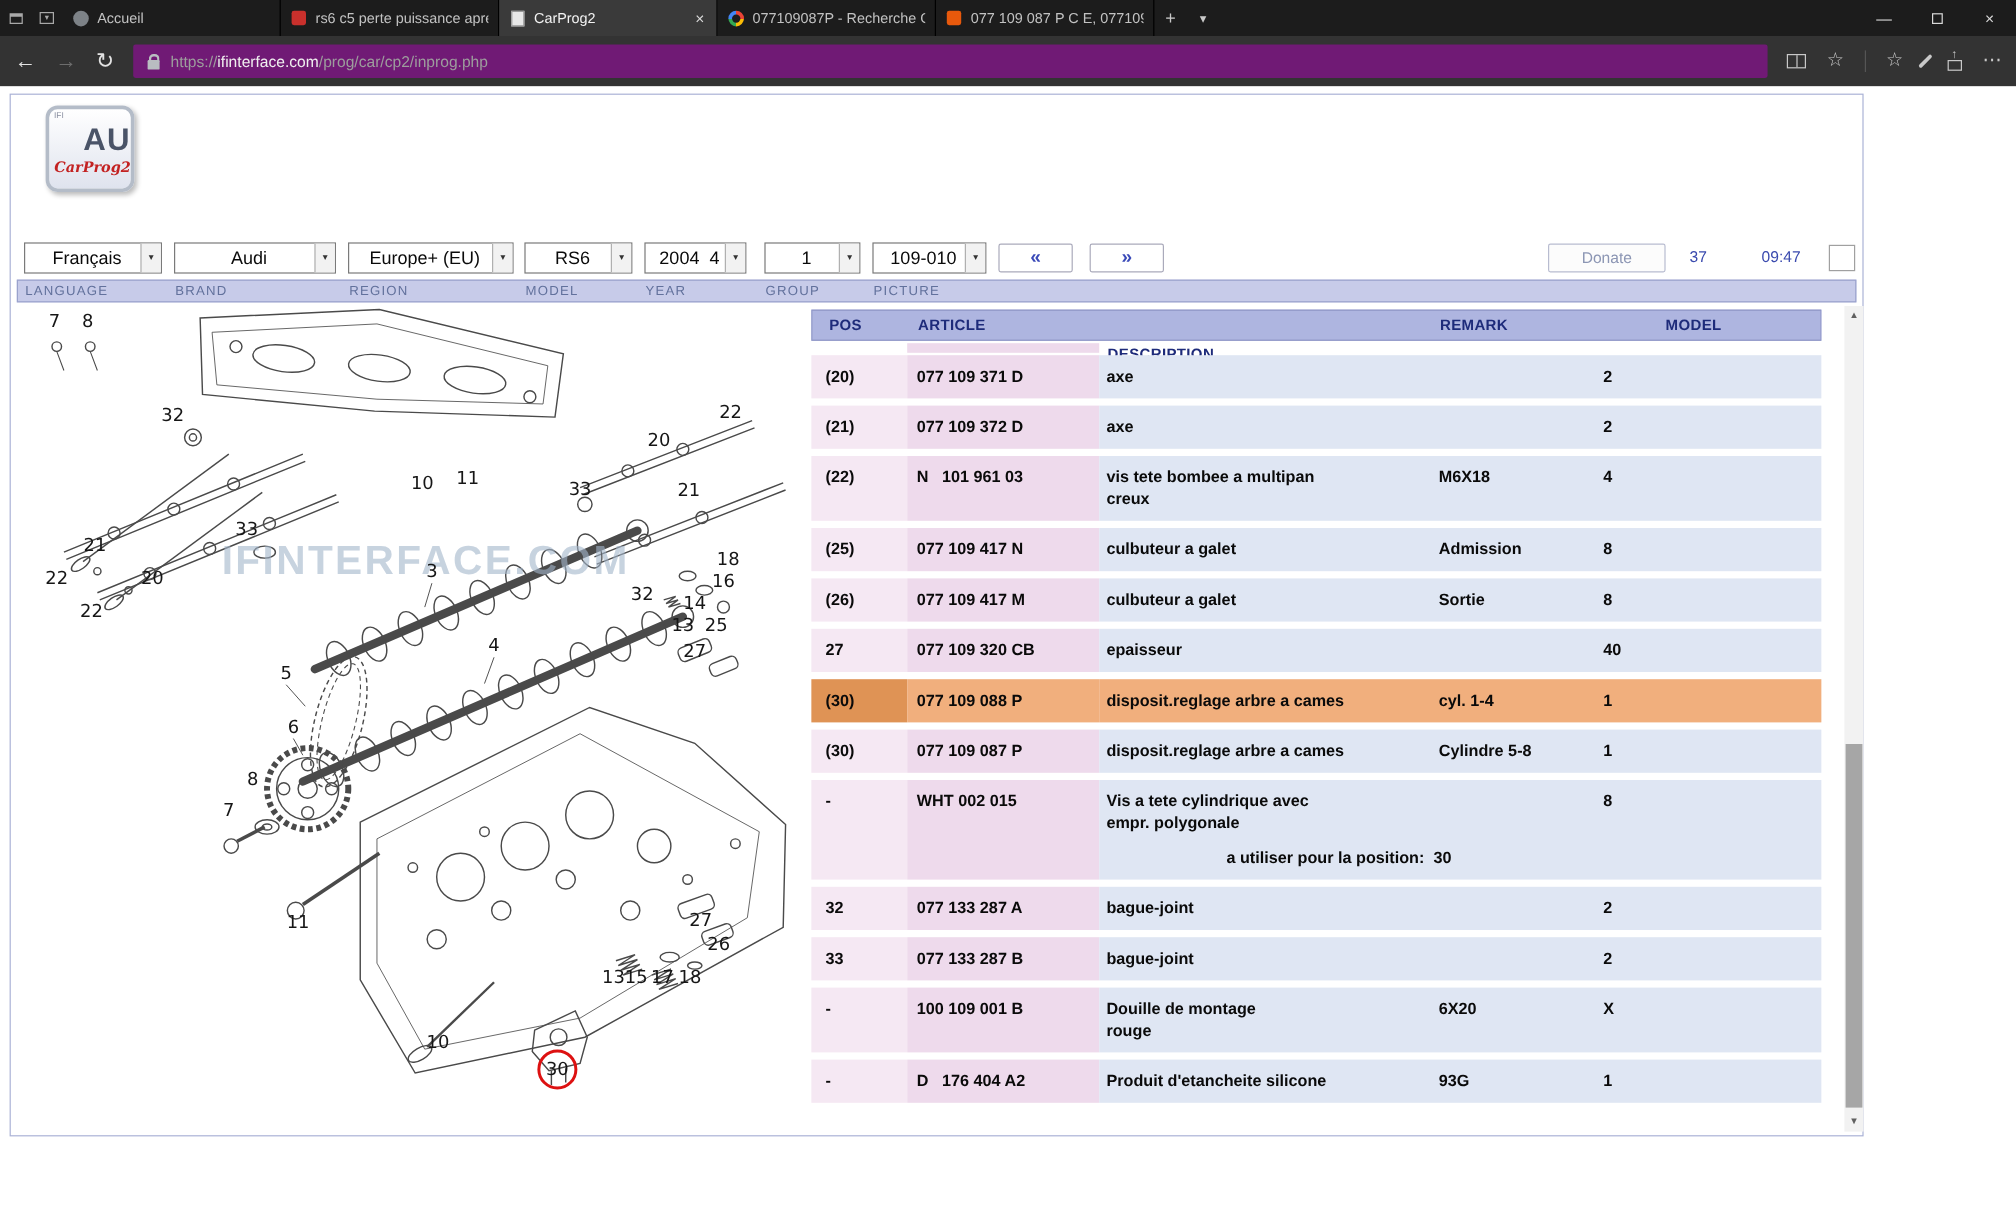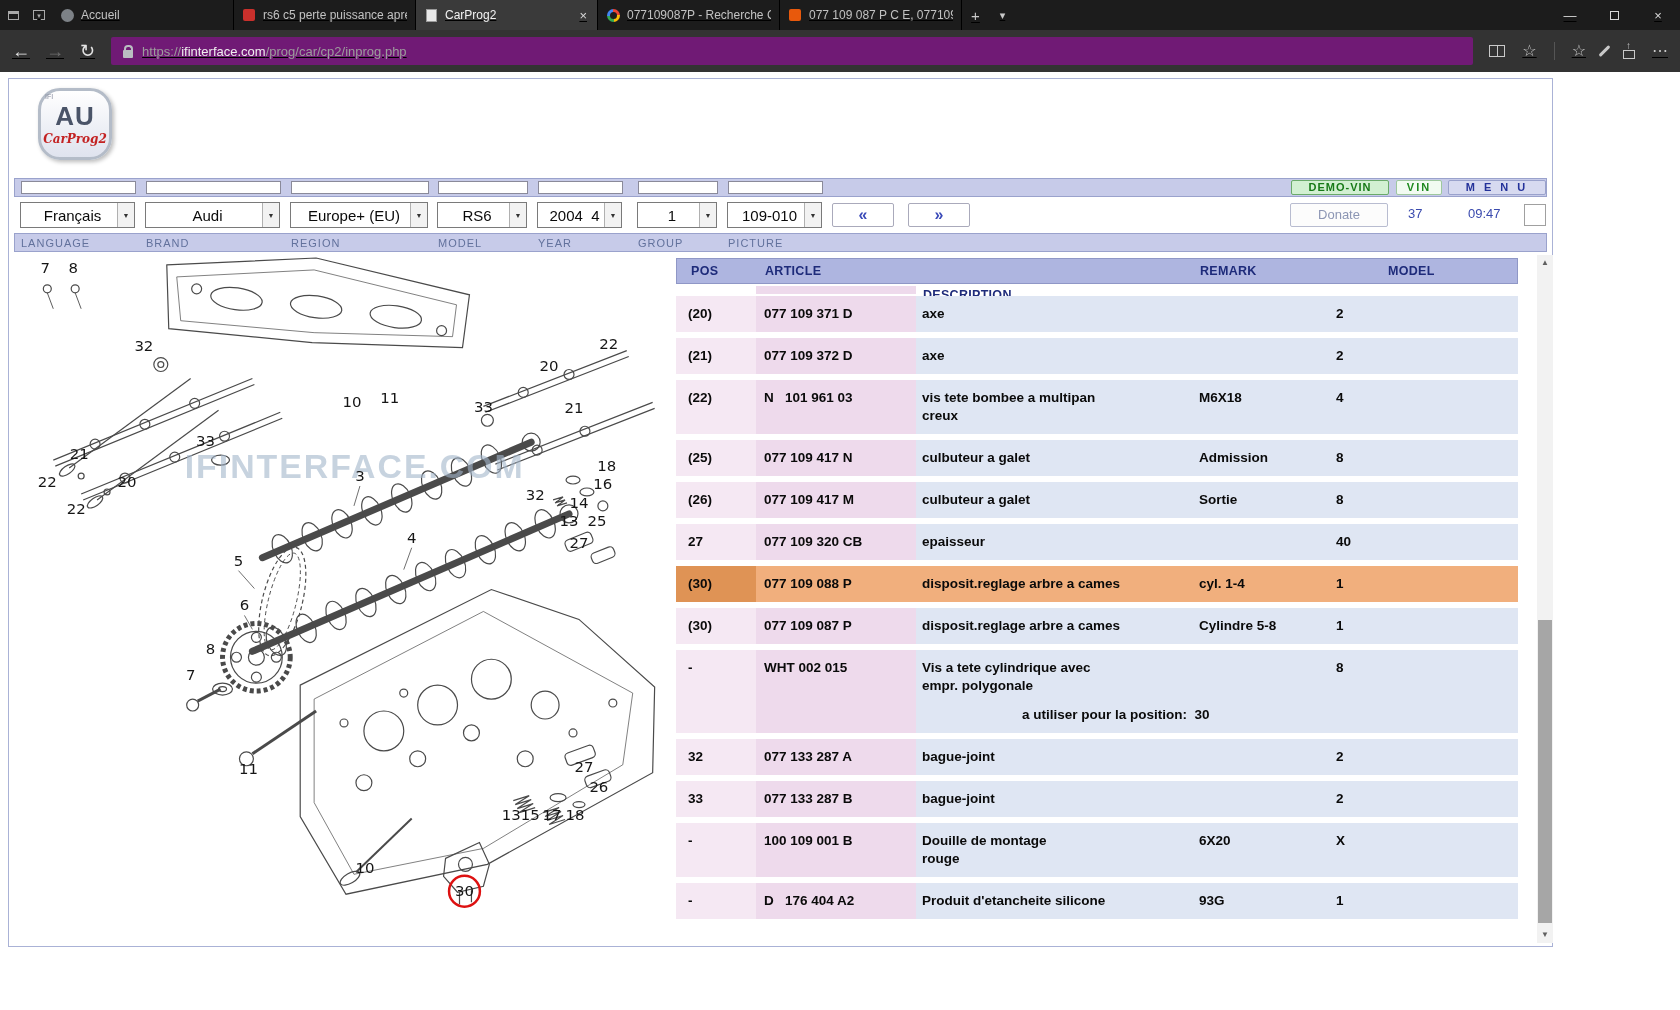--- a/index.html
+++ b/index.html
@@ -1,20 +1,20 @@
 <!DOCTYPE html>
 <html><head>
 <meta charset="utf-8">
 <style>
   * { box-sizing: border-box; margin: 0; padding: 0; }
   html,body { width:1680px; height:1010px; overflow:hidden; background:#fff;
               font-family:"Liberation Sans", sans-serif; }
 
   
-  .chrome { position:absolute; top:0; left:0; width:1680px; height:72px;text-decoration:underline; }
+  .chrome { position:absolute; top:0; left:0; width:1680px; height:72px; }
   .tabbar { height:30px; background:#1c1c1c; display:flex; align-items:stretch; }
   .edge-sq { width:26px; display:flex; align-items:center; justify-content:center; color:#b9b9b9; }
   .winico { width:11px; height:9px; border:1px solid #a9a9a9; border-top-width:3px; }
   .tabprev { width:12px; height:10px; border:1px solid #a9a9a9; display:flex; align-items:flex-end; justify-content:center; font-size:7px; color:#a9a9a9; line-height:6px;}
   .tab { width:182px; display:flex; align-items:center; gap:7px; padding:0 8px; color:#c2c2c2;
          font-size:12px; border-right:1px solid #000; cursor:default; }
   .tab.active { background:#3a3a3a; color:#f2f2f2; }
   .tab-title { flex:1; white-space:nowrap; overflow:hidden; }
   .tab-close { color:#d9d9d9; font-size:13px; padding:0 2px; }
   .fav { width:14px; height:14px; flex:0 0 auto; display:flex; align-items:center; justify-content:center; }
@@ -48,22 +48,22 @@
   .vsep { width:1px; height:18px; background:#555; }
   .pen { width:3px; height:14px; background:#c9c9c9; border-radius:2px; transform:rotate(45deg); }
   .share { width:12px; height:9px; border:1px solid #c9c9c9; position:relative; margin-top:6px; }
   .share::before { content:"↑"; position:absolute; top:-11px; left:2px; font-size:10px; color:#c9c9c9; }
 
   
   .page { position:absolute; top:72px; left:0; width:1680px; height:938px; background:#fff; overflow:hidden; }
   .app-frame { position:absolute; left:8px; top:6px; width:1545px; height:869px; border:1px solid #aab2d6; }
 
   .logo { position:absolute; left:38px; top:16px; width:74px; height:72px; border:3px solid #b4bcc8;
-          border-radius:22px; background:linear-gradient(#ffffff,#dfe3ee); box-shadow:2px 2px 4px #bbb;
-          text-align:center; }
+          border-radius:10px; background:linear-gradient(#ffffff,#dfe3ee); box-shadow:2px 2px 4px #bbb;
+          text-align:right; }
   .logo-ifi { position:absolute; left:4px; top:2px; font-size:7px; color:#8a8fa0; }
   .logo-au { margin-top:10px; font-size:26px; font-weight:bold; color:#4a5468; letter-spacing:1px; }
   .logo-carprog { font-family:"DejaVu Serif", serif; font-style:italic; font-weight:bold;
                   font-size:12px; color:#c32222; }
 
   .strip { position:absolute; left:14px; width:1533px; background:#c7cbe9; border:1px solid #9aa2cc; }
   .strip1 { top:106px; height:19px; }
   .strip3 { top:161px; height:19px; }
   .qfield { position:absolute; top:2px; height:13px; background:#fff; border:1px solid #8a8a9a; }
   .hbtn { position:absolute; top:1px; height:15px; font-size:11px; font-weight:bold; text-align:center;
@@ -197,32 +197,20 @@
 
 <div class="page">
   <div class="app-frame"></div>
 
   <div class="logo">
     <div class="logo-ifi">IFI</div>
     <div class="logo-au">AU</div>
     <div class="logo-carprog">CarProg2</div>
   </div>
 
-  <div class="strip strip1">
-    <input class="qfield" style="left: 6px; width: 115px;">
-    <input class="qfield" style="left: 131px; width: 135px;">
-    <input class="qfield" style="left: 276px; width: 138px;">
-    <input class="qfield" style="left: 423px; width: 90px;">
-    <input class="qfield" style="left: 523px; width: 85px;">
-    <input class="qfield" style="left: 623px; width: 80px;">
-    <input class="qfield" style="left: 713px; width: 95px;">
-    <div class="hbtn b-demovin">DEMO-VIN</div>
-    <div class="hbtn b-vin">VIN</div>
-    <div class="hbtn b-menu">M E N U</div>
-  </div>
 
   <div class="dd" style="left:20px;width:115px">
     <span class="dd-val">Français</span>
     <span class="dd-btn">▼</span>
   </div>
   <div class="dd" style="left:145px;width:135px">
     <span class="dd-val">Audi</span>
     <span class="dd-btn">▼</span>
   </div>
   <div class="dd" style="left:290px;width:138px">

